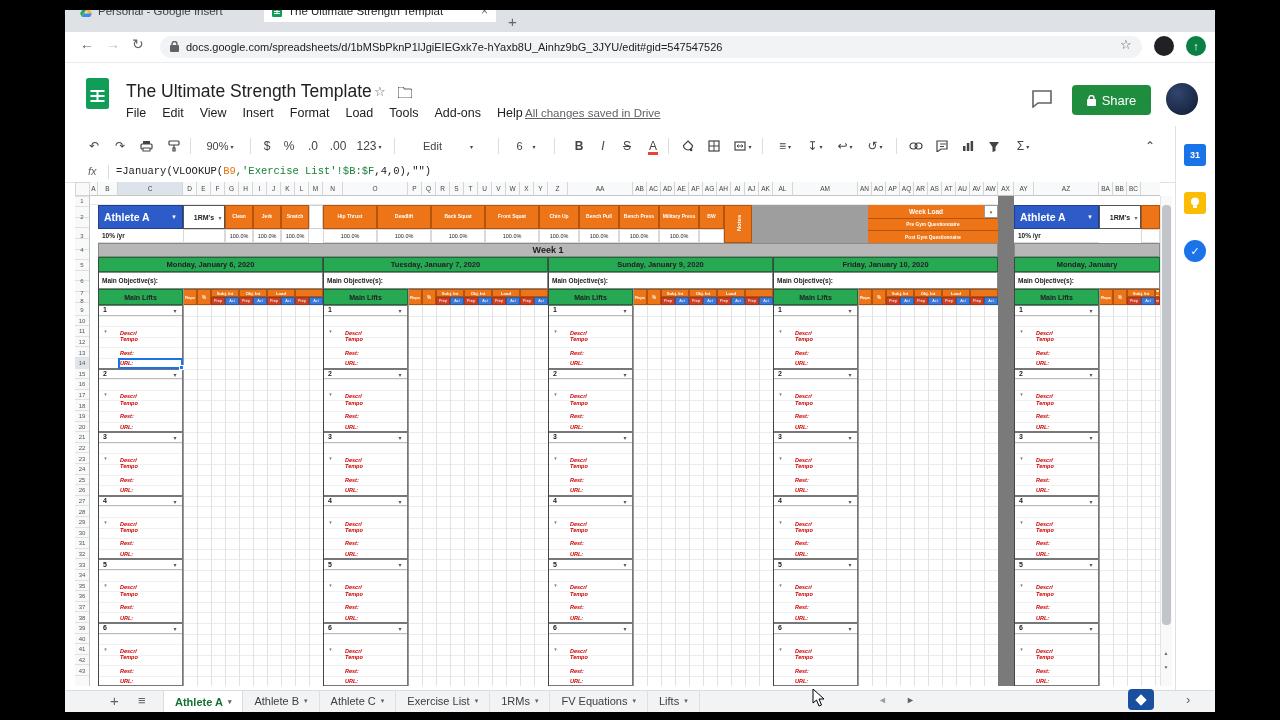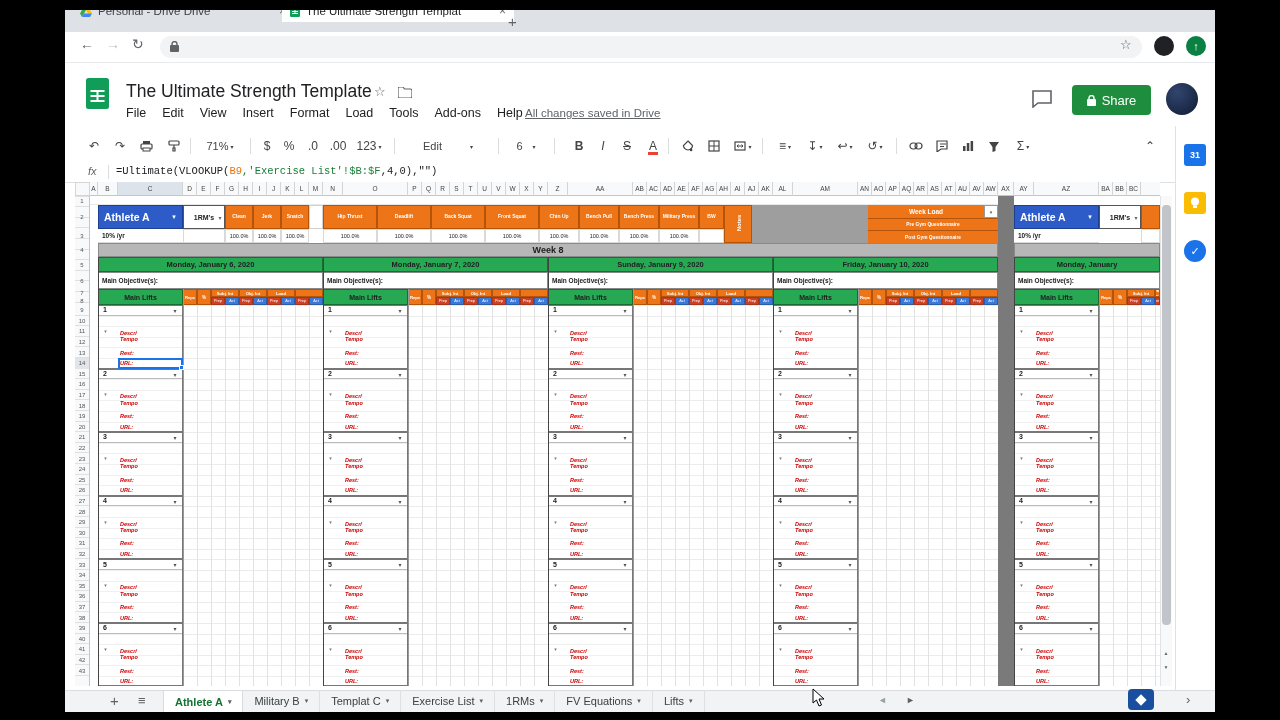--- a/index.html
+++ b/index.html
@@ -53,24 +53,24 @@
 <div class="ctab" style="left:72px;width:206px;">
   <span>
     <svg width="12" height="11" viewBox="0 0 24 22">
         <path d="M8 1h8l8 14-4 7H4l-4-7z" fill="#dee1e6"></path>
         <path d="M8 1L0 15l4 7 8-14z" fill="#34a853"></path>
         <path d="M8 1h8l-4 7z" fill="#188038"></path>
         <path d="M16 1l8 14h-8l-4-7z" fill="#fbbc04"></path>
         <path d="M24 15l-4 7H4l4-7z" fill="#4285f4"></path>
       </svg>
   </span>
-  <span class="t">Personal - Drive Drive</span>
+  <span class="t">Personal - Google Insert</span>
   <span class="closex">×</span>
 </div>
-<div class="ctab active" style="left:282px;width:216px;">
+<div class="ctab active" style="left:264px;width:216px;">
   <span>
     <svg width="10" height="12" viewBox="0 0 10 12">
         <rect width="10" height="12" rx="1.2" fill="#0f9d58"></rect>
         <rect x="2" y="4" width="6" height="1" fill="#fff"></rect>
         <rect x="2" y="6" width="6" height="1" fill="#fff"></rect>
         <rect x="2" y="8" width="6" height="1" fill="#fff"></rect>
         <rect x="4.5" y="4" width="1" height="5" fill="#fff"></rect>
       </svg>
   </span>
   <span class="t" style="color:#202124;">The Ultimate Strength Templat</span>
@@ -82,20 +82,21 @@
 <div class="navic" style="left:80px;">←</div>
 <div class="navic" style="left:106px;color:#bdc1c6;">→</div>
 <div class="navic" style="left:132px;">↻</div>
 <div id="addr">
   <span class="abs" style="left:10px;top:5px;">
     <svg width="9" height="11" viewBox="0 0 9 11">
         <rect y="4" width="9" height="7" rx="1" fill="#5f6368"></rect>
         <path d="M2 4V3a2.5 2.5 0 015 0v1" fill="none" stroke="#5f6368" stroke-width="1.4"></path>
       </svg>
   </span>
+  <span class="url">docs.google.com/spreadsheets/d/1bMSbPknP1lJgiEIEGxk7e-hYaxb8U_Ainhz9bG_3JYU/edit#gid=547547526</span>
 </div>
 <div class="abs" style="left:1120px;top:37px;font-size:13px;color:#5f6368;">☆</div>
 <div class="abs" style="left:1154px;top:36px;width:20px;height:20px;border-radius:50%;background:#202124;"></div>
 <div class="abs" style="left:1186px;top:36px;width:20px;height:20px;border-radius:50%;background:#0b8043;color:#fff;display:flex;align-items:center;justify-content:center;font-size:11px;">↑</div>
 
 <div class="abs" style="left:86px;top:78px;">
   <svg width="23" height="31" viewBox="0 0 23 31">
       <rect width="23" height="31" rx="2.5" fill="#0f9d58"></rect>
       <rect x="4.5" y="12" width="14" height="2" fill="#fff"></rect>
       <rect x="4.5" y="17" width="14" height="2" fill="#fff"></rect>
@@ -135,21 +136,21 @@
       </svg>
   </span>
   <span>Share</span>
 </div>
 <div class="abs" style="left:1166px;top:83px;width:32px;height:32px;border-radius:50%;background:radial-gradient(circle at 35% 30%,#31456e,#101b33);"></div>
 
 <div id="toolbar"></div>
 <div id="fxbar"></div>
 <div id="fxlabel">fx</div>
 <div class="abs" style="left:108px;top:165px;width:1px;height:14px;background:#dadce0;"></div>
-<div id="fxtext"><span style="color: rgb(32, 33, 36);">=Ultimate(VLOOKUP(</span><span style="color: rgb(232, 113, 10);">B9</span><span style="color: rgb(24, 128, 56);">,'Exercise List'!$B:$F</span><span style="color: rgb(32, 33, 36);">,4,0),"")</span></div>
+<div id="fxtext"><span style="color: rgb(32, 33, 36);">=January(VLOOKUP(</span><span style="color: rgb(232, 113, 10);">B9</span><span style="color: rgb(24, 128, 56);">,'Exercise List'!$B:$F</span><span style="color: rgb(32, 33, 36);">,4,0),"")</span></div>
 
 <div id="gridbase"></div>
 <div id="gridlayer">
     <div style="position: absolute; left: 90px; top: 182px; width: 8px; height: 14px; box-sizing: border-box; overflow: hidden; background: rgb(248, 249, 250); border-bottom: 1px solid rgb(198, 198, 198); border-right: 1px solid rgb(213, 213, 213); display: flex; align-items: center; font-size: 6.5px; color: rgb(68, 68, 68); justify-content: center; text-align: center;">A</div>
     <div style="position: absolute; left: 98px; top: 182px; width: 20px; height: 14px; box-sizing: border-box; overflow: hidden; background: rgb(248, 249, 250); border-bottom: 1px solid rgb(198, 198, 198); border-right: 1px solid rgb(213, 213, 213); display: flex; align-items: center; font-size: 6.5px; color: rgb(68, 68, 68); justify-content: center; text-align: center;">B</div>
     <div style="position: absolute; left: 118px; top: 182px; width: 65px; height: 14px; box-sizing: border-box; overflow: hidden; background: rgb(221, 227, 234); border-bottom: 1px solid rgb(198, 198, 198); border-right: 1px solid rgb(213, 213, 213); display: flex; align-items: center; font-size: 6.5px; color: rgb(68, 68, 68); justify-content: center; text-align: center;">C</div>
     <div style="position: absolute; left: 183px; top: 182px; width: 14px; height: 14px; box-sizing: border-box; overflow: hidden; background: rgb(248, 249, 250); border-bottom: 1px solid rgb(198, 198, 198); border-right: 1px solid rgb(213, 213, 213); display: flex; align-items: center; font-size: 6.5px; color: rgb(68, 68, 68); justify-content: center; text-align: center;">D</div>
     <div style="position: absolute; left: 197px; top: 182px; width: 14px; height: 14px; box-sizing: border-box; overflow: hidden; background: rgb(248, 249, 250); border-bottom: 1px solid rgb(198, 198, 198); border-right: 1px solid rgb(213, 213, 213); display: flex; align-items: center; font-size: 6.5px; color: rgb(68, 68, 68); justify-content: center; text-align: center;">E</div>
     <div style="position: absolute; left: 211px; top: 182px; width: 14px; height: 14px; box-sizing: border-box; overflow: hidden; background: rgb(248, 249, 250); border-bottom: 1px solid rgb(198, 198, 198); border-right: 1px solid rgb(213, 213, 213); display: flex; align-items: center; font-size: 6.5px; color: rgb(68, 68, 68); justify-content: center; text-align: center;">F</div>
     <div style="position: absolute; left: 225px; top: 182px; width: 14px; height: 14px; box-sizing: border-box; overflow: hidden; background: rgb(248, 249, 250); border-bottom: 1px solid rgb(198, 198, 198); border-right: 1px solid rgb(213, 213, 213); display: flex; align-items: center; font-size: 6.5px; color: rgb(68, 68, 68); justify-content: center; text-align: center;">G</div>
@@ -279,21 +280,21 @@
     <div style="position: absolute; left: 98px; top: 229px; width: 85px; height: 14px; box-sizing: border-box; overflow: hidden; background: rgb(255, 255, 255); border-bottom: 1px solid rgb(217, 217, 217); display: flex; align-items: center; font-size: 6.5px; color: rgb(32, 33, 36); justify-content: flex-start; padding-left: 4px; font-weight: bold;">10% /yr</div>
     <div style="position: absolute; left: 183px; top: 229px; width: 42px; height: 14px; box-sizing: border-box; overflow: hidden; background: rgb(255, 255, 255); border: 1px solid rgb(217, 217, 217);"></div>
     <div style="position: absolute; left: 724px; top: 205px; width: 28px; height: 38px; box-sizing: border-box; overflow: hidden; background: rgb(237, 116, 23); border: 1px solid rgb(180, 84, 10);">
       <div style="position: absolute; left: -6px; top: 14px; width: 40px; transform: rotate(-90deg); font-size: 6px; font-weight: bold; color: rgb(255, 255, 255); text-align: center;">Notes</div>
     </div>
     <div style="position: absolute; left: 752px; top: 205px; width: 116px; height: 38px; box-sizing: border-box; overflow: hidden; background: rgb(158, 158, 158);"></div>
     <div style="position: absolute; left: 868px; top: 205px; width: 116px; height: 13px; box-sizing: border-box; overflow: hidden; background: rgb(237, 116, 23); display: flex; align-items: center; font-size: 6.5px; color: rgb(255, 255, 255); justify-content: center; text-align: center; font-weight: bold;">Week Load</div>
     <div style="position: absolute; left: 984px; top: 205px; width: 14px; height: 13px; box-sizing: border-box; overflow: hidden; background: rgb(255, 255, 255); border: 1px solid rgb(153, 153, 153); display: flex; align-items: center; font-size: 5px; color: rgb(85, 85, 85); justify-content: center; text-align: center;">▾</div>
     <div style="position: absolute; left: 868px; top: 218px; width: 130px; height: 12px; box-sizing: border-box; overflow: hidden; background: rgb(237, 116, 23); border-top: 1px solid rgb(180, 84, 10); display: flex; align-items: center; font-size: 4.8px; color: rgb(255, 255, 255); justify-content: center; text-align: center; font-weight: bold;">Pre Gym Questionnaire</div>
     <div style="position: absolute; left: 868px; top: 230px; width: 130px; height: 13px; box-sizing: border-box; overflow: hidden; background: rgb(237, 116, 23); border-top: 1px solid rgb(180, 84, 10); display: flex; align-items: center; font-size: 4.8px; color: rgb(255, 255, 255); justify-content: center; text-align: center; font-weight: bold;">Post Gym Questionnaire</div>
-    <div style="position: absolute; left: 98px; top: 243px; width: 900px; height: 14px; box-sizing: border-box; overflow: hidden; background: rgb(183, 183, 183); border: 1px solid rgb(138, 138, 138); display: flex; align-items: center; font-size: 9px; color: rgb(32, 33, 36); justify-content: center; text-align: center; font-weight: bold;">Week 8</div>
+    <div style="position: absolute; left: 98px; top: 243px; width: 900px; height: 14px; box-sizing: border-box; overflow: hidden; background: rgb(183, 183, 183); border: 1px solid rgb(138, 138, 138); display: flex; align-items: center; font-size: 9px; color: rgb(32, 33, 36); justify-content: center; text-align: center; font-weight: bold;">Week 1</div>
     <div style="position: absolute; left: 998px; top: 196px; width: 16px; height: 490px; box-sizing: border-box; overflow: hidden; background: rgb(122, 122, 122);"></div>
     <div style="position: absolute; left: 1014px; top: 205px; width: 85px; height: 24px; box-sizing: border-box; overflow: hidden; background: rgb(45, 91, 199); border: 1px solid rgb(28, 63, 145); display: flex; align-items: center; font-size: 10.5px; color: rgb(255, 255, 255); justify-content: flex-start; padding-left: 5px; font-weight: bold;">Athlete A</div>
     <div style="position: absolute; left: 1084px; top: 212px; width: 12px; height: 10px; box-sizing: border-box; overflow: hidden; z-index: 3; display: flex; align-items: center; font-size: 7px; color: rgb(255, 255, 255); justify-content: center; text-align: center;">▾</div>
     <div style="position: absolute; left: 1099px; top: 205px; width: 42px; height: 24px; box-sizing: border-box; overflow: hidden; background: rgb(255, 255, 255); border: 1px solid rgb(85, 85, 85); display: flex; align-items: center; font-size: 7px; color: rgb(32, 33, 36); justify-content: center; text-align: center; font-weight: bold;">1RM's</div>
     <div style="position: absolute; left: 1132px; top: 212px; width: 8px; height: 10px; box-sizing: border-box; overflow: hidden; z-index: 3; display: flex; align-items: center; font-size: 6px; color: rgb(102, 102, 102); justify-content: center; text-align: center;">▾</div>
     <div style="position: absolute; left: 1141px; top: 205px; width: 19px; height: 24px; box-sizing: border-box; overflow: hidden; background: rgb(237, 116, 23); border: 1px solid rgb(180, 84, 10);"></div>
     <div style="position: absolute; left: 1014px; top: 229px; width: 85px; height: 14px; box-sizing: border-box; overflow: hidden; background: rgb(255, 255, 255); border-bottom: 1px solid rgb(217, 217, 217); display: flex; align-items: center; font-size: 6.5px; color: rgb(32, 33, 36); justify-content: flex-start; padding-left: 4px; font-weight: bold;">10% /yr</div>
     <div style="position: absolute; left: 1141px; top: 229px; width: 19px; height: 14px; box-sizing: border-box; overflow: hidden; background: rgb(255, 255, 255); border: 1px solid rgb(217, 217, 217);"></div>
     <div style="position: absolute; left: 1014px; top: 243px; width: 146px; height: 14px; box-sizing: border-box; overflow: hidden; background: rgb(183, 183, 183); border: 1px solid rgb(138, 138, 138);"></div>
     <div style="position: absolute; left: 90px; top: 204px; width: 908px; height: 1px; box-sizing: border-box; overflow: hidden; background: rgb(232, 232, 232);"></div>
@@ -372,21 +373,21 @@
     <div style="position: absolute; left: 98px; top: 623px; width: 85px; height: 63px; box-sizing: border-box; overflow: hidden; border: 1px solid rgb(119, 119, 119); z-index: 2;"></div>
     <div style="position: absolute; left: 99px; top: 623px; width: 83px; height: 10.6px; box-sizing: border-box; overflow: hidden; border-bottom: 1px solid rgb(187, 187, 187); z-index: 3; display: flex; align-items: center; font-size: 7px; color: rgb(32, 33, 36); justify-content: flex-start; padding-left: 4px; font-weight: bold;">6</div>
     <div style="position: absolute; left: 170px; top: 624.5px; width: 10px; height: 8px; box-sizing: border-box; overflow: hidden; z-index: 4; display: flex; align-items: center; font-size: 6px; color: rgb(85, 85, 85); justify-content: center; text-align: center;">▾</div>
     <div style="position: absolute; left: 101px; top: 644.2px; width: 9px; height: 9px; box-sizing: border-box; overflow: hidden; z-index: 3; display: flex; align-items: center; font-size: 5px; color: rgb(119, 119, 119); justify-content: center; text-align: center;">▾</div>
     <div style="position: absolute; left: 120px; top: 643.2px; width: 60px; height: 22px; box-sizing: border-box; overflow: hidden; z-index: 3; display: flex; flex-direction: column; justify-content: center; font-size: 5.5px; font-weight: bold; font-style: italic; color: rgb(204, 0, 0); line-height: 1.15;">
       <span>Descr/</span>
       <span>Tempo</span>
     </div>
     <div style="position: absolute; left: 120px; top: 665.4px; width: 60px; height: 10.6px; box-sizing: border-box; overflow: hidden; z-index: 3; display: flex; align-items: center; font-size: 5.5px; color: rgb(204, 0, 0); justify-content: flex-start; padding-left: 0px; font-weight: bold; font-style: italic;">Rest:</div>
     <div style="position: absolute; left: 120px; top: 676px; width: 60px; height: 10px; box-sizing: border-box; overflow: hidden; z-index: 3; display: flex; align-items: center; font-size: 5.5px; color: rgb(204, 0, 0); justify-content: flex-start; padding-left: 0px; font-weight: bold; font-style: italic;">URL:</div>
-    <div style="position: absolute; left: 323px; top: 257px; width: 225px; height: 15px; box-sizing: border-box; overflow: hidden; background: rgb(39, 168, 83); border: 1px solid rgb(29, 107, 52); display: flex; align-items: center; font-size: 7.5px; color: rgb(32, 33, 36); justify-content: center; text-align: center; font-weight: bold;">Monday, January 7, 2020</div>
+    <div style="position: absolute; left: 323px; top: 257px; width: 225px; height: 15px; box-sizing: border-box; overflow: hidden; background: rgb(39, 168, 83); border: 1px solid rgb(29, 107, 52); display: flex; align-items: center; font-size: 7.5px; color: rgb(32, 33, 36); justify-content: center; text-align: center; font-weight: bold;">Tuesday, January 7, 2020</div>
     <div style="position: absolute; left: 323px; top: 272px; width: 225px; height: 17px; box-sizing: border-box; overflow: hidden; background: rgb(255, 255, 255); border: 1px solid rgb(136, 136, 136);"></div>
     <div style="position: absolute; left: 325px; top: 274px; width: 90px; height: 13px; box-sizing: border-box; overflow: hidden; z-index: 2; display: flex; align-items: center; font-size: 6.5px; color: rgb(32, 33, 36); justify-content: flex-start; padding-left: 2px; font-weight: bold;">Main Objective(s):</div>
     <div style="position: absolute; left: 323px; top: 289px; width: 85px; height: 16px; box-sizing: border-box; overflow: hidden; background: rgb(39, 168, 83); border: 1px solid rgb(29, 107, 52); display: flex; align-items: center; font-size: 7px; color: rgb(32, 33, 36); justify-content: center; text-align: center; font-weight: bold;">Main Lifts</div>
     <div style="position: absolute; left: 408px; top: 289px; width: 14px; height: 16px; box-sizing: border-box; overflow: hidden; background: rgb(237, 116, 23); border: 1px solid rgb(180, 84, 10); display: flex; align-items: center; font-size: 4.2px; color: rgb(255, 255, 255); justify-content: center; text-align: center; font-weight: bold;">Reps</div>
     <div style="position: absolute; left: 422px; top: 289px; width: 14px; height: 16px; box-sizing: border-box; overflow: hidden; background: rgb(237, 116, 23); border: 1px solid rgb(180, 84, 10); display: flex; align-items: center; font-size: 4.5px; color: rgb(255, 255, 255); justify-content: center; text-align: center; font-weight: bold;">%</div>
     <div style="position: absolute; left: 436px; top: 289px; width: 28px; height: 8px; box-sizing: border-box; overflow: hidden; background: rgb(237, 116, 23); border: 1px solid rgb(180, 84, 10); display: flex; align-items: center; font-size: 4.2px; color: rgb(255, 255, 255); justify-content: center; text-align: center; font-weight: bold;">Subj. Int</div>
     <div style="position: absolute; left: 436px; top: 297px; width: 14px; height: 8px; box-sizing: border-box; overflow: hidden; background: rgb(204, 65, 37); border: 1px solid rgb(168, 53, 24); display: flex; align-items: center; font-size: 3.8px; color: rgb(255, 255, 255); justify-content: center; text-align: center;">Prep</div>
     <div style="position: absolute; left: 450px; top: 297px; width: 14px; height: 8px; box-sizing: border-box; overflow: hidden; background: rgb(60, 120, 216); border: 1px solid rgb(42, 92, 171); display: flex; align-items: center; font-size: 3.8px; color: rgb(255, 255, 255); justify-content: center; text-align: center;">Act</div>
     <div style="position: absolute; left: 464px; top: 289px; width: 28px; height: 8px; box-sizing: border-box; overflow: hidden; background: rgb(237, 116, 23); border: 1px solid rgb(180, 84, 10); display: flex; align-items: center; font-size: 4.2px; color: rgb(255, 255, 255); justify-content: center; text-align: center; font-weight: bold;">Obj. Int</div>
     <div style="position: absolute; left: 464px; top: 297px; width: 14px; height: 8px; box-sizing: border-box; overflow: hidden; background: rgb(204, 65, 37); border: 1px solid rgb(168, 53, 24); display: flex; align-items: center; font-size: 3.8px; color: rgb(255, 255, 255); justify-content: center; text-align: center;">Prep</div>
@@ -721,25 +722,25 @@
 
 <div id="sheetbar"></div>
 <div class="abs" style="left:110px;top:692px;font-size:15px;color:#5f6368;z-index:61;">+</div>
 <div class="abs" style="left:138px;top:693px;font-size:13px;color:#5f6368;z-index:61;">≡</div>
 <div id="stabs" style="z-index:61;">
     <div class="stab active">
       <span>Athlete A</span>
       <span class="sdd">▾</span>
     </div>
     <div class="stab">
-      <span>Military B</span>
+      <span>Athlete B</span>
       <span class="sdd">▾</span>
     </div>
     <div class="stab">
-      <span>Templat C</span>
+      <span>Athlete C</span>
       <span class="sdd">▾</span>
     </div>
     <div class="stab">
       <span>Exercise List</span>
       <span class="sdd">▾</span>
     </div>
     <div class="stab">
       <span>1RMs</span>
       <span class="sdd">▾</span>
     </div>
@@ -780,21 +781,21 @@
       </svg>
     </div>
     <div class="tbi" style="left: 164px; width: 20px;">
       <svg width="12" height="12" viewBox="0 0 12 12">
         <rect x="1" y="1" width="10" height="4" rx="1" fill="none" stroke="#444" stroke-width="1.2"></rect>
         <path d="M6 5v3M5 8h2v3H5z" stroke="#444" stroke-width="1.2" fill="none"></path>
       </svg>
     </div>
     <div class="tbsep" style="left: 190px;"></div>
     <div class="tbi" style="left: 198px; width: 44px;">
-      <span style="font-size: 11px;">71%</span>
+      <span style="font-size: 11px;">90%</span>
       <span class="dd">▾</span>
     </div>
     <div class="tbsep" style="left: 250px;"></div>
     <div class="tbi" style="left: 258px; width: 18px;">$</div>
     <div class="tbi" style="left: 280px; width: 18px;">%</div>
     <div class="tbi" style="left: 302px; width: 22px;">.0</div>
     <div class="tbi" style="left: 326px; width: 24px;">.00</div>
     <div class="tbi" style="left: 352px; width: 34px;">123<span class="dd">▾</span></div>
     <div class="tbsep" style="left: 394px;"></div>
     <div class="tbi" style="left: 404px; width: 88px;">

